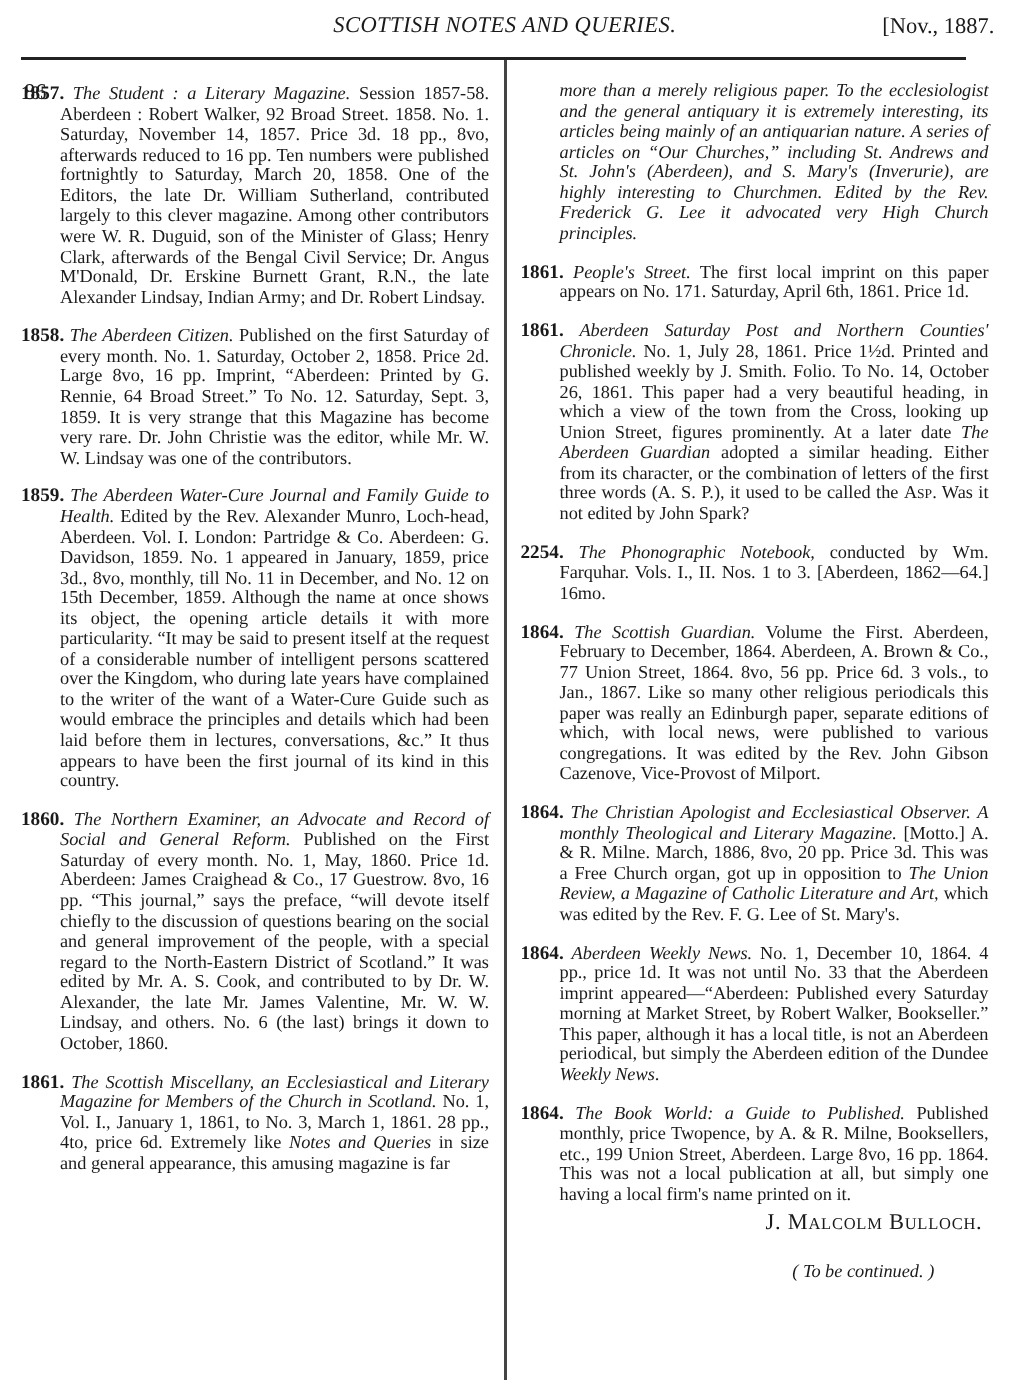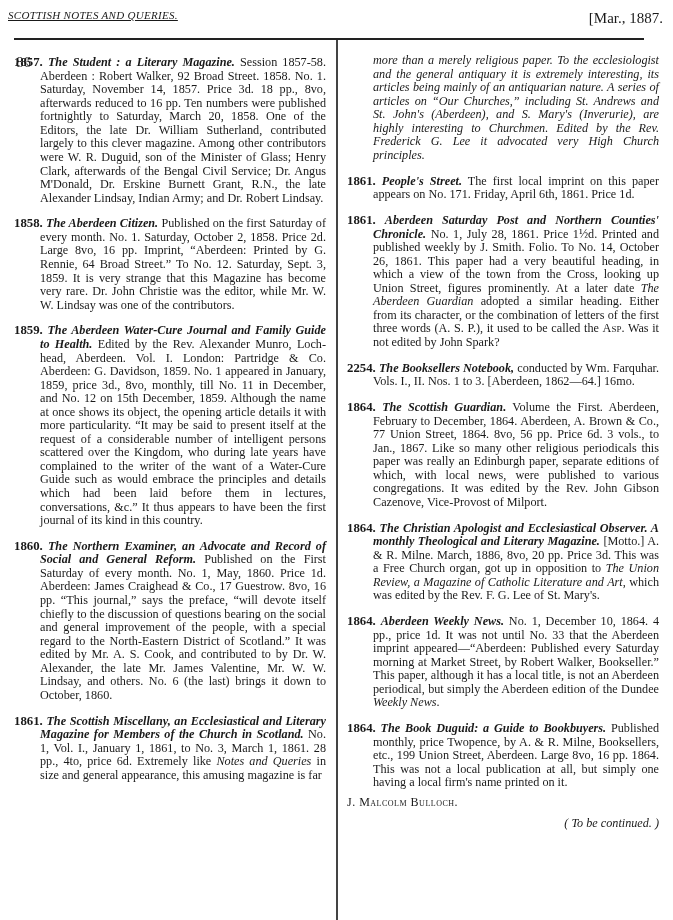--- a/index.html
+++ b/index.html
@@ -5,58 +5,58 @@
   html, body { margin: 0; padding: 0; background: #ffffff; }
   body {
     width: 673px; height: 920px; overflow: hidden; position: relative;
     font-family: "DejaVu Serif", "Liberation Serif", serif;
     color: #1a1a1a;
   }
   .header {
     position: absolute; left: 8px; top: 0; width: 657px; height: 38px;
   }
   .page-num { position: absolute; left: 8px; top: 10px; font-size: 15px; font-family: "Liberation Serif", serif; margin-top: 44px; }
-  .running-title { position: absolute; left: 0; right: 0; top: 9px; font-style: italic; font-size: 11px; letter-spacing: 0.3px; font-family: "Liberation Serif", serif; text-decoration: underline; }
+  .running-title { position: absolute; left: 0; right: 0; top: 9px; text-align: center; font-style: italic; font-size: 15px; letter-spacing: 0.3px; font-family: "Liberation Serif", serif; }
   .issue-date { position: absolute; right: 2px; top: 10px; font-size: 15px; font-family: "Liberation Serif", serif; }
   .rule-top { position: absolute; left: 14px; width: 630px; top: 38px; height: 2px; background: #222; }
   .col-divider { position: absolute; left: 336px; top: 40px; width: 1.5px; height: 880px; background: #444; }
   .col { position: absolute; top: 44px; font-family: "Liberation Serif", serif; font-size: 12.2px; line-height: 13.55px; text-align: justify; }
   .col.left { left: 14px; width: 312px; }
   .col.right { left: 347px; width: 312px; top: 42px; }
   .entry { padding-left: 26px; text-indent: -26px; margin-bottom: 6px; hyphens: manual; }
   .year { font-weight: bold; font-size: 12.8px; }
-  .title { font-style: italic; font-weight: bold; }
+  .title { font-style: italic; }
   .cont { padding-left: 26px; margin-bottom: 6px; font-style: italic; }
   .sc { font-variant: small-caps; }
-  .signature { text-align: left; padding-right: 4px; letter-spacing: 0.5px; margin-top: 2px; font-size: 12px; }
-  .tbc { text-align: right; padding-left: 145px; font-style: italic; margin-top: 8px; }
+  .signature { text-align: right; padding-right: 4px; letter-spacing: 0.5px; margin-top: 2px; font-size: 15px; }
+  .tbc { text-align: center; padding-left: 145px; font-style: italic; margin-top: 18px; }
 </style>
 </head>
 <body>
 
 <div class="header">
   <span class="page-num">86</span>
   <span class="running-title">SCOTTISH NOTES AND QUERIES.</span>
-  <span class="issue-date">[Mar., 1887.</span>
+  <span class="issue-date">[Nov., 1887.</span>
 </div>
 <div class="rule-top"></div>
 <div class="col-divider"></div>
 
 <div class="col left">
   <p class="entry"><span class="year">1857.</span> <span class="title">The Student : a Literary Magazine.</span><span> Session 1857-58. Aberdeen : Robert Walker, 92 Broad Street. 1858. No. 1. Saturday, November 14, 1857. Price 3d. 18 pp., 8vo, afterwards reduced to 16 pp. Ten numbers were published fortnightly to Saturday, March 20, 1858. One of the Editors, the late Dr. William Sutherland, contributed largely to this clever magazine. Among other contributors were W. R. Duguid, son of the Minister of Glass; Henry Clark, afterwards of the Bengal Civil Service; Dr. Angus M'Donald, Dr. Erskine Burnett Grant, R.N., the late Alexander Lindsay, Indian Army; and Dr. Robert Lindsay.</span></p>
   <p class="entry"><span class="year">1858.</span> <span class="title">The Aberdeen Citizen.</span><span> Published on the first Saturday of every month. No. 1. Saturday, October 2, 1858. Price 2d. Large 8vo, 16 pp. Imprint, “Aberdeen: Printed by G. Rennie, 64 Broad Street.” To No. 12. Saturday, Sept. 3, 1859. It is very strange that this Magazine has become very rare. Dr. John Christie was the editor, while Mr. W. W. Lindsay was one of the contributors.</span></p>
   <p class="entry"><span class="year">1859.</span> <span class="title">The Aberdeen Water-Cure Journal and Family Guide to Health.</span><span> Edited by the Rev. Alexander Munro, Loch-head, Aberdeen. Vol. I. London: Partridge &amp; Co. Aberdeen: G. Davidson, 1859. No. 1 appeared in January, 1859, price 3d., 8vo, monthly, till No. 11 in December, and No. 12 on 15th December, 1859. Although the name at once shows its object, the opening article details it with more particularity. “It may be said to present itself at the request of a considerable number of intelligent persons scattered over the Kingdom, who during late years have complained to the writer of the want of a Water-Cure Guide such as would embrace the principles and details which had been laid before them in lectures, conversations, &amp;c.” It thus appears to have been the first journal of its kind in this country.</span></p>
   <p class="entry"><span class="year">1860.</span> <span class="title">The Northern Examiner, an Advocate and Record of Social and General Reform.</span><span> Published on the First Saturday of every month. No. 1, May, 1860. Price 1d. Aberdeen: James Craighead &amp; Co., 17 Guestrow. 8vo, 16 pp. “This journal,” says the preface, “will devote itself chiefly to the discussion of questions bearing on the social and general improvement of the people, with a special regard to the North-Eastern District of Scotland.” It was edited by Mr. A. S. Cook, and contributed to by Dr. W. Alexander, the late Mr. James Valentine, Mr. W. W. Lindsay, and others. No. 6 (the last) brings it down to October, 1860.</span></p>
   <p class="entry"><span class="year">1861.</span> <span class="title">The Scottish Miscellany, an Ecclesiastical and Literary Magazine for Members of the Church in Scotland.</span><span><span> No. 1, Vol. I., January 1, 1861, to No. 3, March 1, 1861. 28 pp., 4to, price 6d. Extremely like </span><span style="font-style: italic;">Notes and Queries</span><span> in size and general appearance, this amusing magazine is far</span></span></p>
 </div>
 
 <div class="col right">
   <p class="cont">more than a merely religious paper. To the ecclesiologist and the general antiquary it is extremely interesting, its articles being mainly of an antiquarian nature. A series of articles on “Our Churches,” including St. Andrews and St. John's (Aberdeen), and S. Mary's (Inverurie), are highly interesting to Churchmen. Edited by the Rev. Frederick G. Lee it advocated very High Church principles.</p>
-  <p class="entry"><span class="year">1861.</span> <span class="title">People's Street.</span><span><span> The first local imprint on this paper appears on No. 171. Friday, April 6th, 1861. Price 1d.</span></span></p>
+  <p class="entry"><span class="year">1861.</span> <span class="title">People's Street.</span><span><span> The first local imprint on this paper appears on No. 171. Saturday, April 6th, 1861. Price 1d.</span></span></p>
   <p class="entry"><span class="year">1861.</span> <span class="title">Aberdeen Saturday Post and Northern Counties' Chronicle.</span><span><span> No. 1, July 28, 1861. Price 1½d. Printed and published weekly by J. Smith. Folio. To No. 14, October 26, 1861. This paper had a very beautiful heading, in which a view of the town from the Cross, looking up Union Street, figures prominently. At a later date </span><span style="font-style: italic;">The Aberdeen Guardian</span><span> adopted a similar heading. Either from its character, or the combination of letters of the first three words (A. S. P.), it used to be called the </span><span style="font-variant: small-caps;">Asp</span><span>. Was it not edited by John Spark?</span></span></p>
-  <p class="entry"><span class="year">2254.</span> <span class="title">The Booksellers Notebook,</span><span><span> conducted by Wm. Farquhar. Vols. I., II. Nos. 1 to 3. [Aberdeen, 1862—64.] 16mo.</span></span></p>
+  <p class="entry"><span class="year">2254.</span> <span class="title">The Phonographic Notebook,</span><span><span> conducted by Wm. Farquhar. Vols. I., II. Nos. 1 to 3. [Aberdeen, 1862—64.] 16mo.</span></span></p>
   <p class="entry"><span class="year">1864.</span> <span class="title">The Scottish Guardian.</span><span><span> Volume the First. Aberdeen, February to December, 1864. Aberdeen, A. Brown &amp; Co., 77 Union Street, 1864. 8vo, 56 pp. Price 6d. 3 vols., to Jan., 1867. Like so many other religious periodicals this paper was really an Edinburgh paper, separate editions of which, with local news, were published to various congregations. It was edited by the Rev. John Gibson Cazenove, Vice-Provost of Milport.</span></span></p>
   <p class="entry"><span class="year">1864.</span> <span class="title">The Christian Apologist and Ecclesiastical Observer. A monthly Theological and Literary Magazine.</span><span><span> [Motto.] A. &amp; R. Milne. March, 1886, 8vo, 20 pp. Price 3d. This was a Free Church organ, got up in opposition to </span><span style="font-style: italic;">The Union Review, a Magazine of Catholic Literature and Art</span><span>, which was edited by the Rev. F. G. Lee of St. Mary's.</span></span></p>
   <p class="entry"><span class="year">1864.</span> <span class="title">Aberdeen Weekly News.</span><span><span> No. 1, December 10, 1864. 4 pp., price 1d. It was not until No. 33 that the Aberdeen imprint appeared—“Aberdeen: Published every Saturday morning at Market Street, by Robert Walker, Bookseller.” This paper, although it has a local title, is not an Aberdeen periodical, but simply the Aberdeen edition of the Dundee </span><span style="font-style: italic;">Weekly News</span><span>.</span></span></p>
-  <p class="entry"><span class="year">1864.</span> <span class="title">The Book Duguid: a Guide to Bookbuyers.</span><span><span> Published monthly, price Twopence, by A. &amp; R. Milne, Booksellers, etc., 199 Union Street, Aberdeen. Large 8vo, 16 pp. 1864. This was not a local publication at all, but simply one having a local firm's name printed on it.</span></span></p>
+  <p class="entry"><span class="year">1864.</span> <span class="title">The Book World: a Guide to Published.</span><span><span> Published monthly, price Twopence, by A. &amp; R. Milne, Booksellers, etc., 199 Union Street, Aberdeen. Large 8vo, 16 pp. 1864. This was not a local publication at all, but simply one having a local firm's name printed on it.</span></span></p>
   <div class="signature sc">J. Malcolm Bulloch.</div>
   <div class="tbc">( To be continued. )</div>
 </div>
 
 </body></html>

